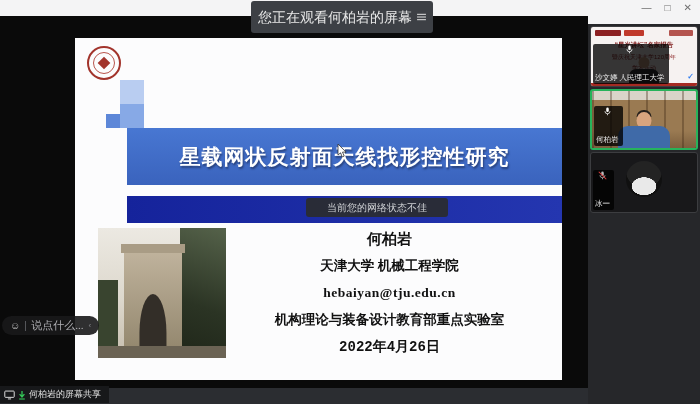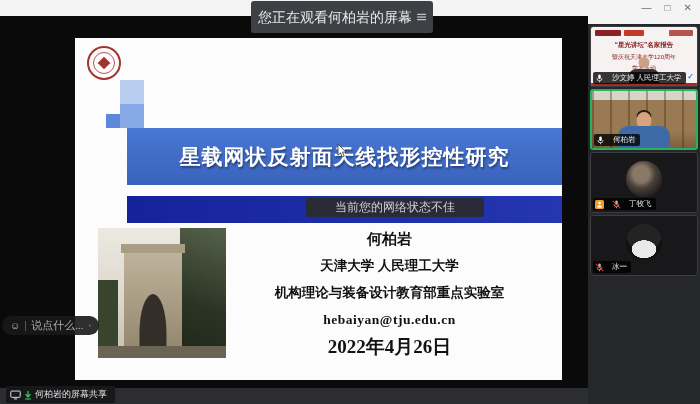--- a/index.html
+++ b/index.html
@@ -50,50 +50,50 @@
   .photo .arch { position:absolute; left:50%; bottom:0; transform:translateX(-50%); width:46%; height:52%;
     background:#332e28; border-radius:50% 50% 0 0 / 72% 72% 0 0; }
 
   .info-block { position:absolute; left:150px; right:8px; top:192px; text-align:center;
     font-family:"Liberation Serif", serif; font-weight:bold; color:#111;
     display:flex; flex-direction:column; gap:9px; }
   .info-block .l { line-height:18px; }
   .i-name { font-size:15px; }
   .i-aff1, .i-aff2 { font-size:13.5px; }
   .i-mail { font-size:13.5px; letter-spacing:.5px; }
-  .i-date { font-size:19px; }
-
-  
-  .toast { position:absolute; left:306px; top:182px; width:178px; height:19px; background:rgba(42,44,49,.95);
-    border-radius:3px; color:#cfd1d4; font-size:12px; display:flex; align-items:center; justify-content:center;
+  .i-date { font-size:14px;font-family:Liberation Mono, monospace; }
+
+  
+  .toast { position:absolute; left:306px; top:182px; width:142px; height:19px; background:rgba(42,44,49,.95);
+    border-radius:3px; color:#cfd1d4; font-size:10px; display:flex; align-items:center; justify-content:center;
     z-index:8; white-space:nowrap; }
 
   
   .chat-bubble { position:absolute; left:2px; top:300px; height:19px; background:rgba(24,24,26,.9);
     border-radius:10px; display:flex; align-items:center; gap:5px; padding:0 8px; z-index:9; }
   .chat-bubble .smiley { color:#b9b9b9; font-size:10px; line-height:10px; }
   .chat-bubble .div { width:1px; height:10px; background:#55565a; }
   .chat-bubble .ph { color:#aeaeb2; font-size:11px; white-space:nowrap;font-family:Liberation Serif, serif; }
   .chat-bubble .chev { color:#86878b; font-size:8px; }
 
   
   .bottombar { position:absolute; left:0; bottom:0; width:588px; height:16px; background:#2b2d31; z-index:10; }
-  .share-tag { position:absolute; left:6px; bottom:1px; background:#17181a; padding:2px 8px 2px 4px;
+  .share-tag { position:absolute; left:0; bottom:1px; background:#17181a; padding:2px 8px 2px 4px;
     display:flex; align-items:center; gap:3px; color:#e2e2e2; font-size:9px; white-space:nowrap; }
 
   
   .sidebar { position:absolute; top:16px; right:0; width:112px; height:388px; background:#26272a; }
   .sidebar-cap { width:100%; height:8px; background:#f4f4f5; }
   .tiles { padding:2px 2px 0 2px; }
   .tile { position:relative; width:108px; height:61px; margin-bottom:2px; background:#18181a;
     border:1px solid #3c3d40; border-radius:3px; overflow:hidden; }
   .tile.active { border:2px solid #27b35b; }
   .nametag { position:absolute; left:2px; bottom:2px; background:rgba(0,0,0,.78); border-radius:2px;
-    padding:1px 4px 1px 2px; display:flex; align-items:center; gap:8px; color:#ececec; font-size:7.5px;
-    white-space:nowrap; z-index:4; max-width:102px; overflow:hidden; }
+    padding:1px 4px 1px 2px; display:flex; align-items:center; gap:19px; color:#ececec; font-size:7.5px;
+    white-space:nowrap; z-index:4; max-width:102px; overflow:hidden;flex-direction:column; }
 
   
   .mini-slide { position:absolute; inset:0; background:#f6f2f1; }
   .logo-row { display:flex; gap:3px; padding:3px 4px 0 4px; align-items:center; }
   .lg { height:6px; border-radius:1px; }
   .lg.a { width:26px; background:#8c2022; }
   .lg.b { width:20px; background:#c0392b; }
   .lg.c { width:24px; background:#b4544f; margin-left:auto; }
   .ms-line1 { margin-top:5px; text-align:center; color:#7e1a1a; font-weight:bold; font-size:6.5px; white-space:nowrap; }
   .ms-line2 { margin-top:3px; text-align:center; color:#8a2424; font-size:6px; white-space:nowrap; }
@@ -183,23 +183,23 @@
         <div class="tree-r"></div>
           <div class="tree-l"></div>
         <div class="monument">
             <div class="arch"></div>
           </div>
         <div class="ground"></div>
       </div>
 
       <div class="info-block">
         <div class="l i-name">何柏岩</div>
-        <div class="l i-aff1">天津大学 人民理工大学</div>
+        <div class="l i-aff1">天津大学 机械工程学院</div>
+        <div class="l i-mail">hebaiyan@tju.edu.cn</div>
         <div class="l i-aff2">机构理论与装备设计教育部重点实验室</div>
-        <div class="l i-mail">hebaiyan@tju.edu.cn</div>
         <div class="l i-date">2022年4月26日</div>
       </div>
     </div>
 
     <div class="toast">
       <span>当前您的网络状态不佳</span>
     </div>
 
     <div class="chat-bubble">
       <span class="smiley">☺</span>
@@ -263,37 +263,20 @@
         <div class="nametag">
           <svg width="9" height="9" viewBox="0 0 12 12">
             <rect x="4.3" y="0.8" width="3.4" height="6" rx="1.7" fill="#fff"></rect>
             <path d="M2.6 5.6a3.4 3.4 0 0 0 6.8 0" fill="none" stroke="#fff" stroke-width="1"></path>
             <line x1="6" y1="9" x2="6" y2="11" stroke="#fff" stroke-width="1"></line>
           </svg>
           <span>何柏岩</span>
         </div>
       </div>
 
-      <div class="tile">
-        <div class="avatar av-photo1"></div>
-        <div class="nametag">
-          <svg width="9" height="9" viewBox="0 0 12 12">
-            <rect width="12" height="12" rx="2" fill="#f29a2e"></rect>
-            <circle cx="6" cy="4" r="1.8" fill="#fff"></circle>
-            <path d="M3 10c0-1.7 1.3-3 3-3s3 1.3 3 3z" fill="#fff"></path>
-          </svg>
-          <svg width="9" height="9" viewBox="0 0 12 12">
-            <rect x="4.3" y="0.8" width="3.4" height="6" rx="1.7" fill="#bbb"></rect>
-            <path d="M2.6 5.6a3.4 3.4 0 0 0 6.8 0" fill="none" stroke="#bbb" stroke-width="1"></path>
-            <line x1="6" y1="9" x2="6" y2="11" stroke="#bbb" stroke-width="1"></line>
-            <line x1="1" y1="1" x2="11" y2="11" stroke="#e43d3d" stroke-width="1.4"></line>
-          </svg>
-          <span>丁牧飞</span>
-        </div>
-      </div>
 
       <div class="tile">
         <div class="avatar av-husky"></div>
         <div class="nametag">
           <svg width="9" height="9" viewBox="0 0 12 12">
             <rect x="4.3" y="0.8" width="3.4" height="6" rx="1.7" fill="#bbb"></rect>
             <path d="M2.6 5.6a3.4 3.4 0 0 0 6.8 0" fill="none" stroke="#bbb" stroke-width="1"></path>
             <line x1="6" y1="9" x2="6" y2="11" stroke="#bbb" stroke-width="1"></line>
             <line x1="1" y1="1" x2="11" y2="11" stroke="#e43d3d" stroke-width="1.4"></line>
           </svg>

